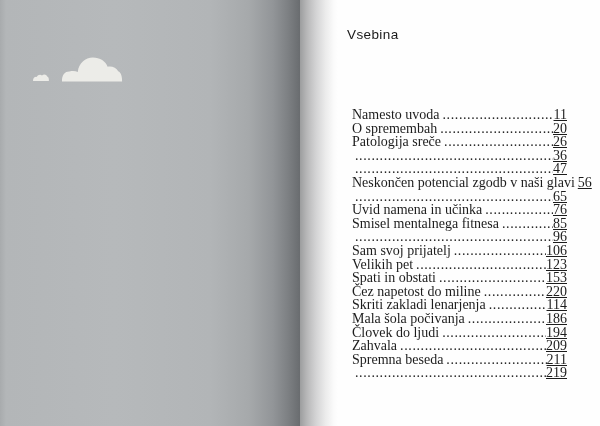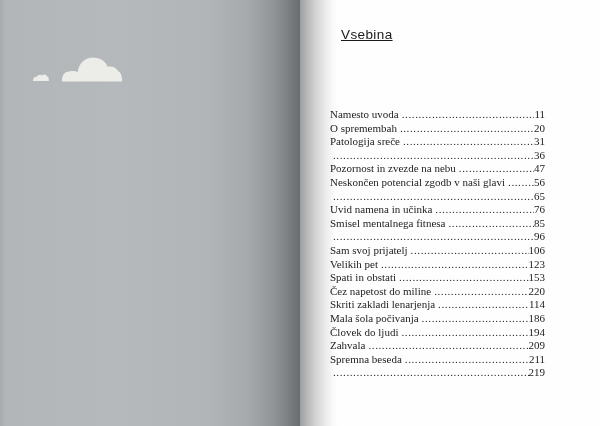--- a/index.html
+++ b/index.html
@@ -49,36 +49,35 @@
     background: linear-gradient(to right,
       #9c9d9e 0%,
       #b7b7b8 18%,
       #d3d3d4 42%,
       #ececec 68%,
       #fbfbfb 90%,
       #fefefe 100%);
   }
   .page-title {
     position: absolute;
-    left: 41px;            
+    left: 47px;            
     top: 27px;
     margin: 0;
     font-family: "Liberation Sans", sans-serif;
     font-size: 13.5px;
     font-weight: 400;
     letter-spacing: 0.4px;
     color: #1a1a1a;
-    text-decoration: underline;
   }
   .toc {
     position: absolute;
-    left: 30px;            
+    left: 52px;            
     top: 108px;
     width: 215px;
-    font-size: 11px;
+    font-size: 14px;
     color: #1c1c1c;
   }
   .toc-row {
     display: flex;
     align-items: baseline;
     height: 13.6px;
     line-height: 13.6px;
     white-space: nowrap;
   }
   .toc-title {
@@ -88,20 +87,21 @@
     flex: 1 1 auto;
     overflow: hidden;
     white-space: nowrap;
     letter-spacing: 0.6px;
     padding-left: 3px;
     color: #262626;
   }
   .toc-page {
     flex: 0 0 auto;
     text-align: right;
+    text-decoration: underline;
   }
 </style>
 </head>
 <body>
 
 <div class="spread">
 
   <div class="page-left">
     <svg class="clouds-svg" viewBox="0 0 300 426" xmlns="http://www.w3.org/2000/svg">
       <path fill="#efeeea" fill-opacity="0.95" d="M33,81
@@ -133,30 +133,29 @@
 
       <div class="toc-row">
         <span class="toc-title">O spremembah</span>
         <span class="toc-leader">................................................................................................................................................................</span>
         <span class="toc-page">20</span>
       </div>
 
       <div class="toc-row">
         <span class="toc-title">Patologija sreče</span>
         <span class="toc-leader">................................................................................................................................................................</span>
-        <span class="toc-page">31</span>
+        <span class="toc-page">26</span>
       </div>
 
       <div class="toc-row">
         <span class="toc-leader">................................................................................................................................................................</span>
         <span class="toc-page">36</span>
       </div>
 
       <div class="toc-row">
-        <span class="toc-title">Pozornost in zvezde na nebu</span>
         <span class="toc-leader">................................................................................................................................................................</span>
         <span class="toc-page">47</span>
       </div>
 
       <div class="toc-row">
         <span class="toc-title">Neskončen potencial zgodb v naši glavi</span>
         <span class="toc-leader">................................................................................................................................................................</span>
         <span class="toc-page">56</span>
       </div>
 

